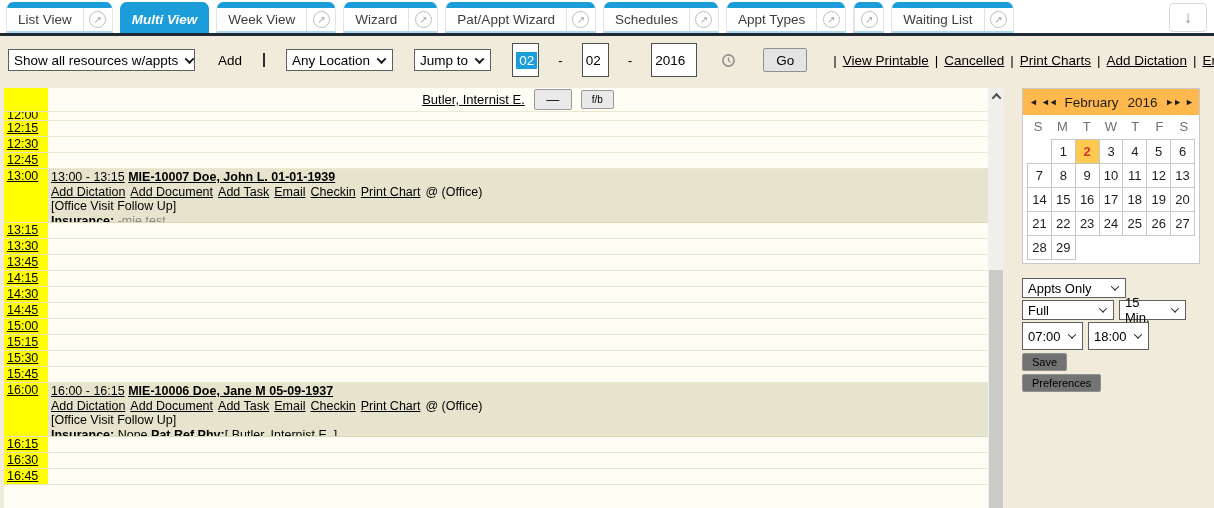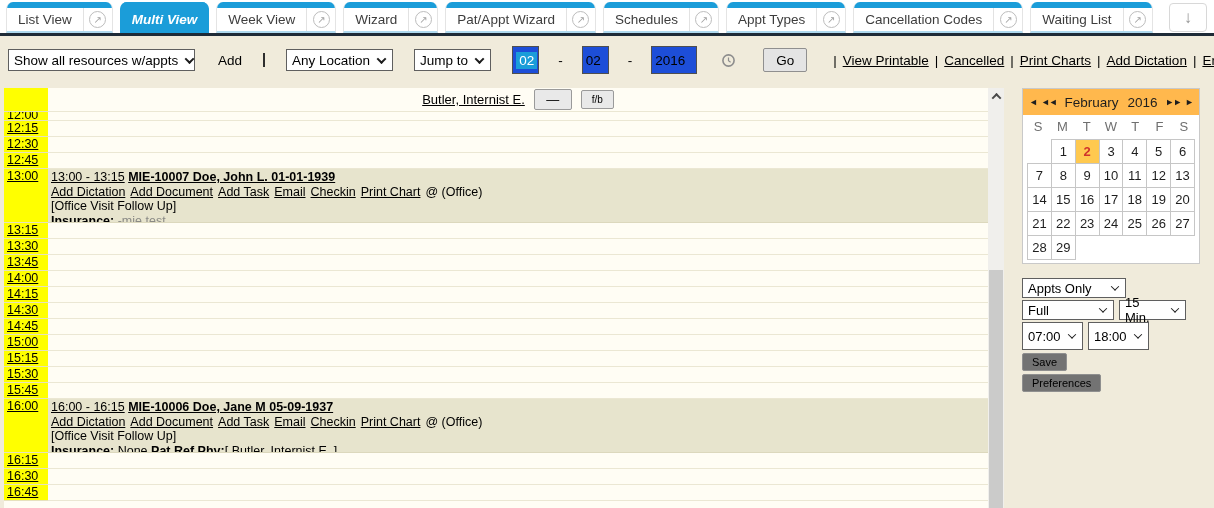--- a/index.html
+++ b/index.html
@@ -43,21 +43,21 @@
   .fsel {
     background:#fff; border:1px solid #5f5f5f; height:22px; display:inline-flex; align-items:center;
     justify-content:space-between; padding:0 7px 0 5px; gap:8px; cursor:pointer;
   }
   .chev { width:7px; height:7px; border-right:2px solid #1c1c1c; border-bottom:2px solid #1c1c1c;
     transform:rotate(45deg) translate(-1px,-1px); flex:0 0 auto; }
   .chev-sm { width:6px; height:6px; border-width:1.6px; }
   .w-resource { width:187px; } .w-loc { width:122px; } .w-jump { width:86px; }
   .lbl { margin-left:2px; }
   .cbx { width:14px; height:14px; border:1px solid #2e2e2e; background:#fff; display:inline-block; cursor:pointer; }
-  .dinp { height:28px; border:1px solid #4f4f4f; background:#1d4ed8; display:inline-flex; align-items:center;
+  .dinp { height:34px; border:1px solid #4f4f4f; background:#ffffff; display:inline-flex; align-items:center;
     padding:0 3px; font-size:13.5px; min-width:27px; cursor:text; }
   .w-year { min-width:46px; }
   .dinp .dsel { background:var(--accent); color:#fff; padding:1px 3px; }
   .dash { margin:0 -2px; }
   .clock { display:inline-flex; margin:0 3px; }
   .btn-go { height:24px; padding:0 12px; background:#e4e4e4; border:1px solid #8f8f8f; border-radius:2px;
     font-size:13.5px; font-family:inherit; cursor:pointer; margin-left:3px; }
   .tlinks { display:inline-flex; align-items:center; gap:6px; margin-left:5px; }
   .tlinks a { color:#000; text-decoration:underline; cursor:pointer; }
   .hl-wrap { position:relative; display:inline-flex; align-items:center; gap:6px; }
@@ -162,21 +162,20 @@
       </div>
       <div class="tab">
         <div class="tab-strip"></div>
         <span class="tab-label">Appt Types</span>
         <span class="tab-popup">
           <span class="popup-circle">↗</span>
         </span>
       </div>
       <div class="tab">
         <div class="tab-strip"></div>
-        <span class="tab-label">Cancellation Codes</span>
         <span class="tab-popup">
           <span class="popup-circle">↗</span>
         </span>
       </div>
       <div class="tab">
         <div class="tab-strip"></div>
         <span class="tab-label">Waiting List</span>
         <span class="tab-popup">
           <span class="popup-circle">↗</span>
         </span>
@@ -278,24 +277,20 @@
           <div class="row reg">
             <div class="tcell"><a class="tlink">13:15</a></div>
             <div class="ccell"></div>
           </div>
           <div class="row reg">
             <div class="tcell"><a class="tlink">13:30</a></div>
             <div class="ccell"></div>
           </div>
           <div class="row reg">
             <div class="tcell"><a class="tlink">13:45</a></div>
-            <div class="ccell"></div>
-          </div>
-          <div class="row reg">
-            <div class="tcell"><a class="tlink">14:00</a></div>
             <div class="ccell"></div>
           </div>
           <div class="row reg">
             <div class="tcell"><a class="tlink">14:15</a></div>
             <div class="ccell"></div>
           </div>
           <div class="row reg">
             <div class="tcell"><a class="tlink">14:30</a></div>
             <div class="ccell"></div>
           </div>

